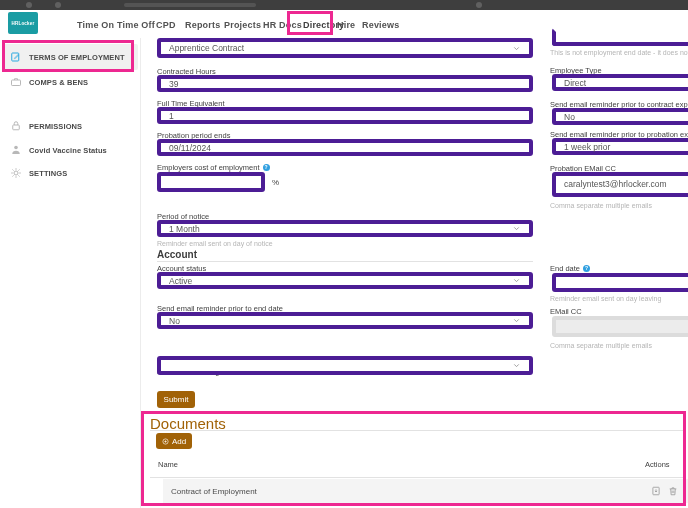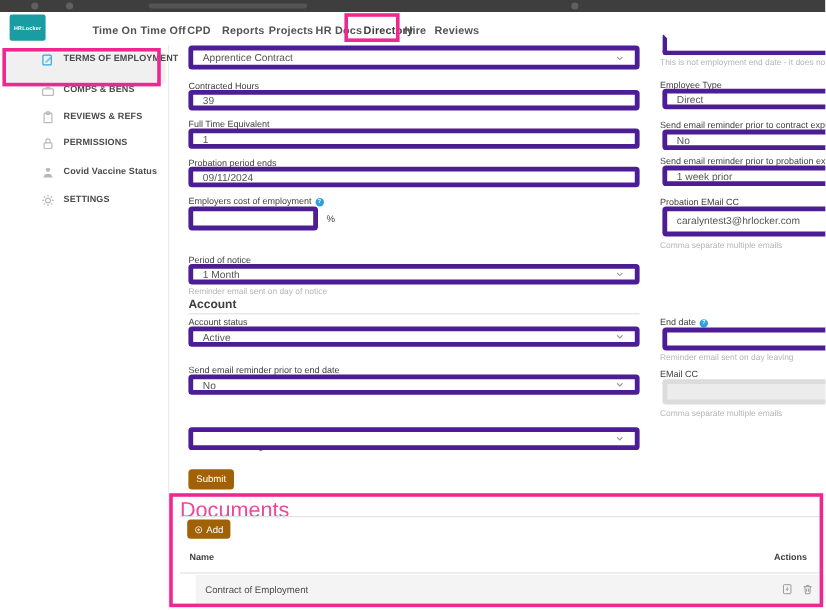--- a/index.html
+++ b/index.html
@@ -14,41 +14,41 @@
   .chrome-bar { position:absolute; top:3px; height:4px; border-radius:2px; background:#5a5a5a; opacity:.8; }
   
   .navbar { position:absolute; left:0; top:10px; width:688px; height:28px; background:#fff;text-align:center; }
   .logo { position:absolute; left:8px; top:2px; width:30px; height:22px; background:#1a9ca3; border-radius:2px;
           display:flex; align-items:center; justify-content:center; }
   .logo span { color:#fff; font-size:4.5px; font-weight:bold; letter-spacing:.2px; }
   .tab { position:absolute; top:10px; font-size:9px; font-weight:600; color:#525252; letter-spacing:.2px; white-space:nowrap; cursor:pointer; }
   .tab.active { font-weight:800; color:#3d3d3d; }
   
   .sidebar-bg { position:absolute; left:0; top:38px; width:141px; height:470px; background:#fff; border-right:1px solid #ececec; }
-  .side-item { position:absolute; left:2px; width:136px; height:24px; display:flex; align-items:flex-start; padding-left:32px; cursor:pointer; }
+  .side-item { position:absolute; left:2px; width:136px; height:24px; display:flex; align-items:center; padding-left:8px; cursor:pointer; }
   .side-item.active { background:#f0f0f0; border-radius:2px; }
   .side-item .ic { width:12px; height:12px; margin-right:7px; flex:0 0 auto; }
   .side-item .lbl { font-size:7.5px; font-weight:600; color:#4a4a4a; letter-spacing:.1px; white-space:nowrap; }
   
   .label { position:absolute; font-size:7.5px; color:#3f3f3f; white-space:nowrap; }
   .helper { position:absolute; font-size:7px; color:#b5b5b5; white-space:nowrap; }
   .field { position:absolute; border:4px solid #4c1d95; border-radius:3px; background:#fff;
            font-size:8.5px; color:#555; padding:0 8px; display:flex; align-items:center; cursor:text; }
   .select { justify-content:space-between; cursor:pointer; }
   .field.disabled { background:#ececec; border-color:#dcdcdc; cursor:default; }
   .chev { width:9px; height:9px; flex:0 0 auto; }
   .info { display:inline-flex; align-items:center; justify-content:center; width:7px; height:7px; border-radius:50%;
           background:#2f9fe0; color:#fff; font-size:5px; font-weight:bold; margin-left:3px; vertical-align:1px; }
   .sect-head { position:absolute; font-size:10px; font-weight:bold; color:#3d3d3d;text-align:center; }
   .hline { position:absolute; height:1px; background:#e2e2e2; }
   .btn-blue { position:absolute; background:#a16207; color:#fff; border:none; border-radius:3px;
               font-size:8px; font-family:"Liberation Sans", sans-serif; display:flex; align-items:center; justify-content:center; gap:3px; cursor:pointer; }
   
-  .doc-head { position:absolute; font-size:18px; color:#ec4899; }
-  .doc-colhead { position:absolute; font-size:7.5px; font-weight:700; color:#3f3f3f; }
+  .doc-head { position:absolute; font-size:15px; color:#a16207; }
+  .doc-colhead { position:absolute; font-size:7.5px; font-weight:400; color:#3f3f3f; }
   .doc-row { position:absolute; left:150px; width:536px; height:24px; background:#f4f4f4; display:flex; align-items:center;margin-left:13px; }
   .doc-row .nm { font-size:8px; color:#4c4c4c; margin-left:8px; }
   .act-ic { position:absolute; width:10px; height:10px; cursor:pointer; }
   
   .annotation { position:absolute; border:3px solid #ed2891; z-index:60; pointer-events:none; }
 </style>
 </head>
 <body>
 
 <div id="screen">
@@ -84,27 +84,20 @@
     </svg>
     <span class="lbl">TERMS OF EMPLOYMENT</span>
   </div>
   <div class="side-item" style="top:70px">
     <svg class="ic" viewBox="0 0 24 24" fill="none" stroke="#b8b8b8" stroke-width="2">
       <rect x="3" y="8" width="18" height="11" rx="1.5"></rect>
         <path d="M9 8V5.5h6V8"></path>
     </svg>
     <span class="lbl">COMPS &amp; BENS</span>
   </div>
-  <div class="side-item" style="top:92px">
-    <svg class="ic" viewBox="0 0 24 24" fill="none" stroke="#b8b8b8" stroke-width="2">
-      <rect x="5.5" y="4.5" width="13" height="16" rx="1.5"></rect>
-        <rect x="9" y="2.5" width="6" height="4" rx="1"></rect>
-    </svg>
-    <span class="lbl">REVIEWS &amp; REFS</span>
-  </div>
   <div class="side-item" style="top:114px">
     <svg class="ic" viewBox="0 0 24 24" fill="none" stroke="#b8b8b8" stroke-width="2">
       <rect x="5.5" y="10" width="13" height="9.5" rx="1.5"></rect>
         <path d="M8.5 10V7a3.5 3.5 0 017 0v3"></path>
     </svg>
     <span class="lbl">PERMISSIONS</span>
   </div>
   <div class="side-item" style="top:138px">
     <svg class="ic" viewBox="0 0 24 24" fill="#b8b8b8" stroke="none">
       <circle cx="12" cy="7" r="3.6"></circle>

